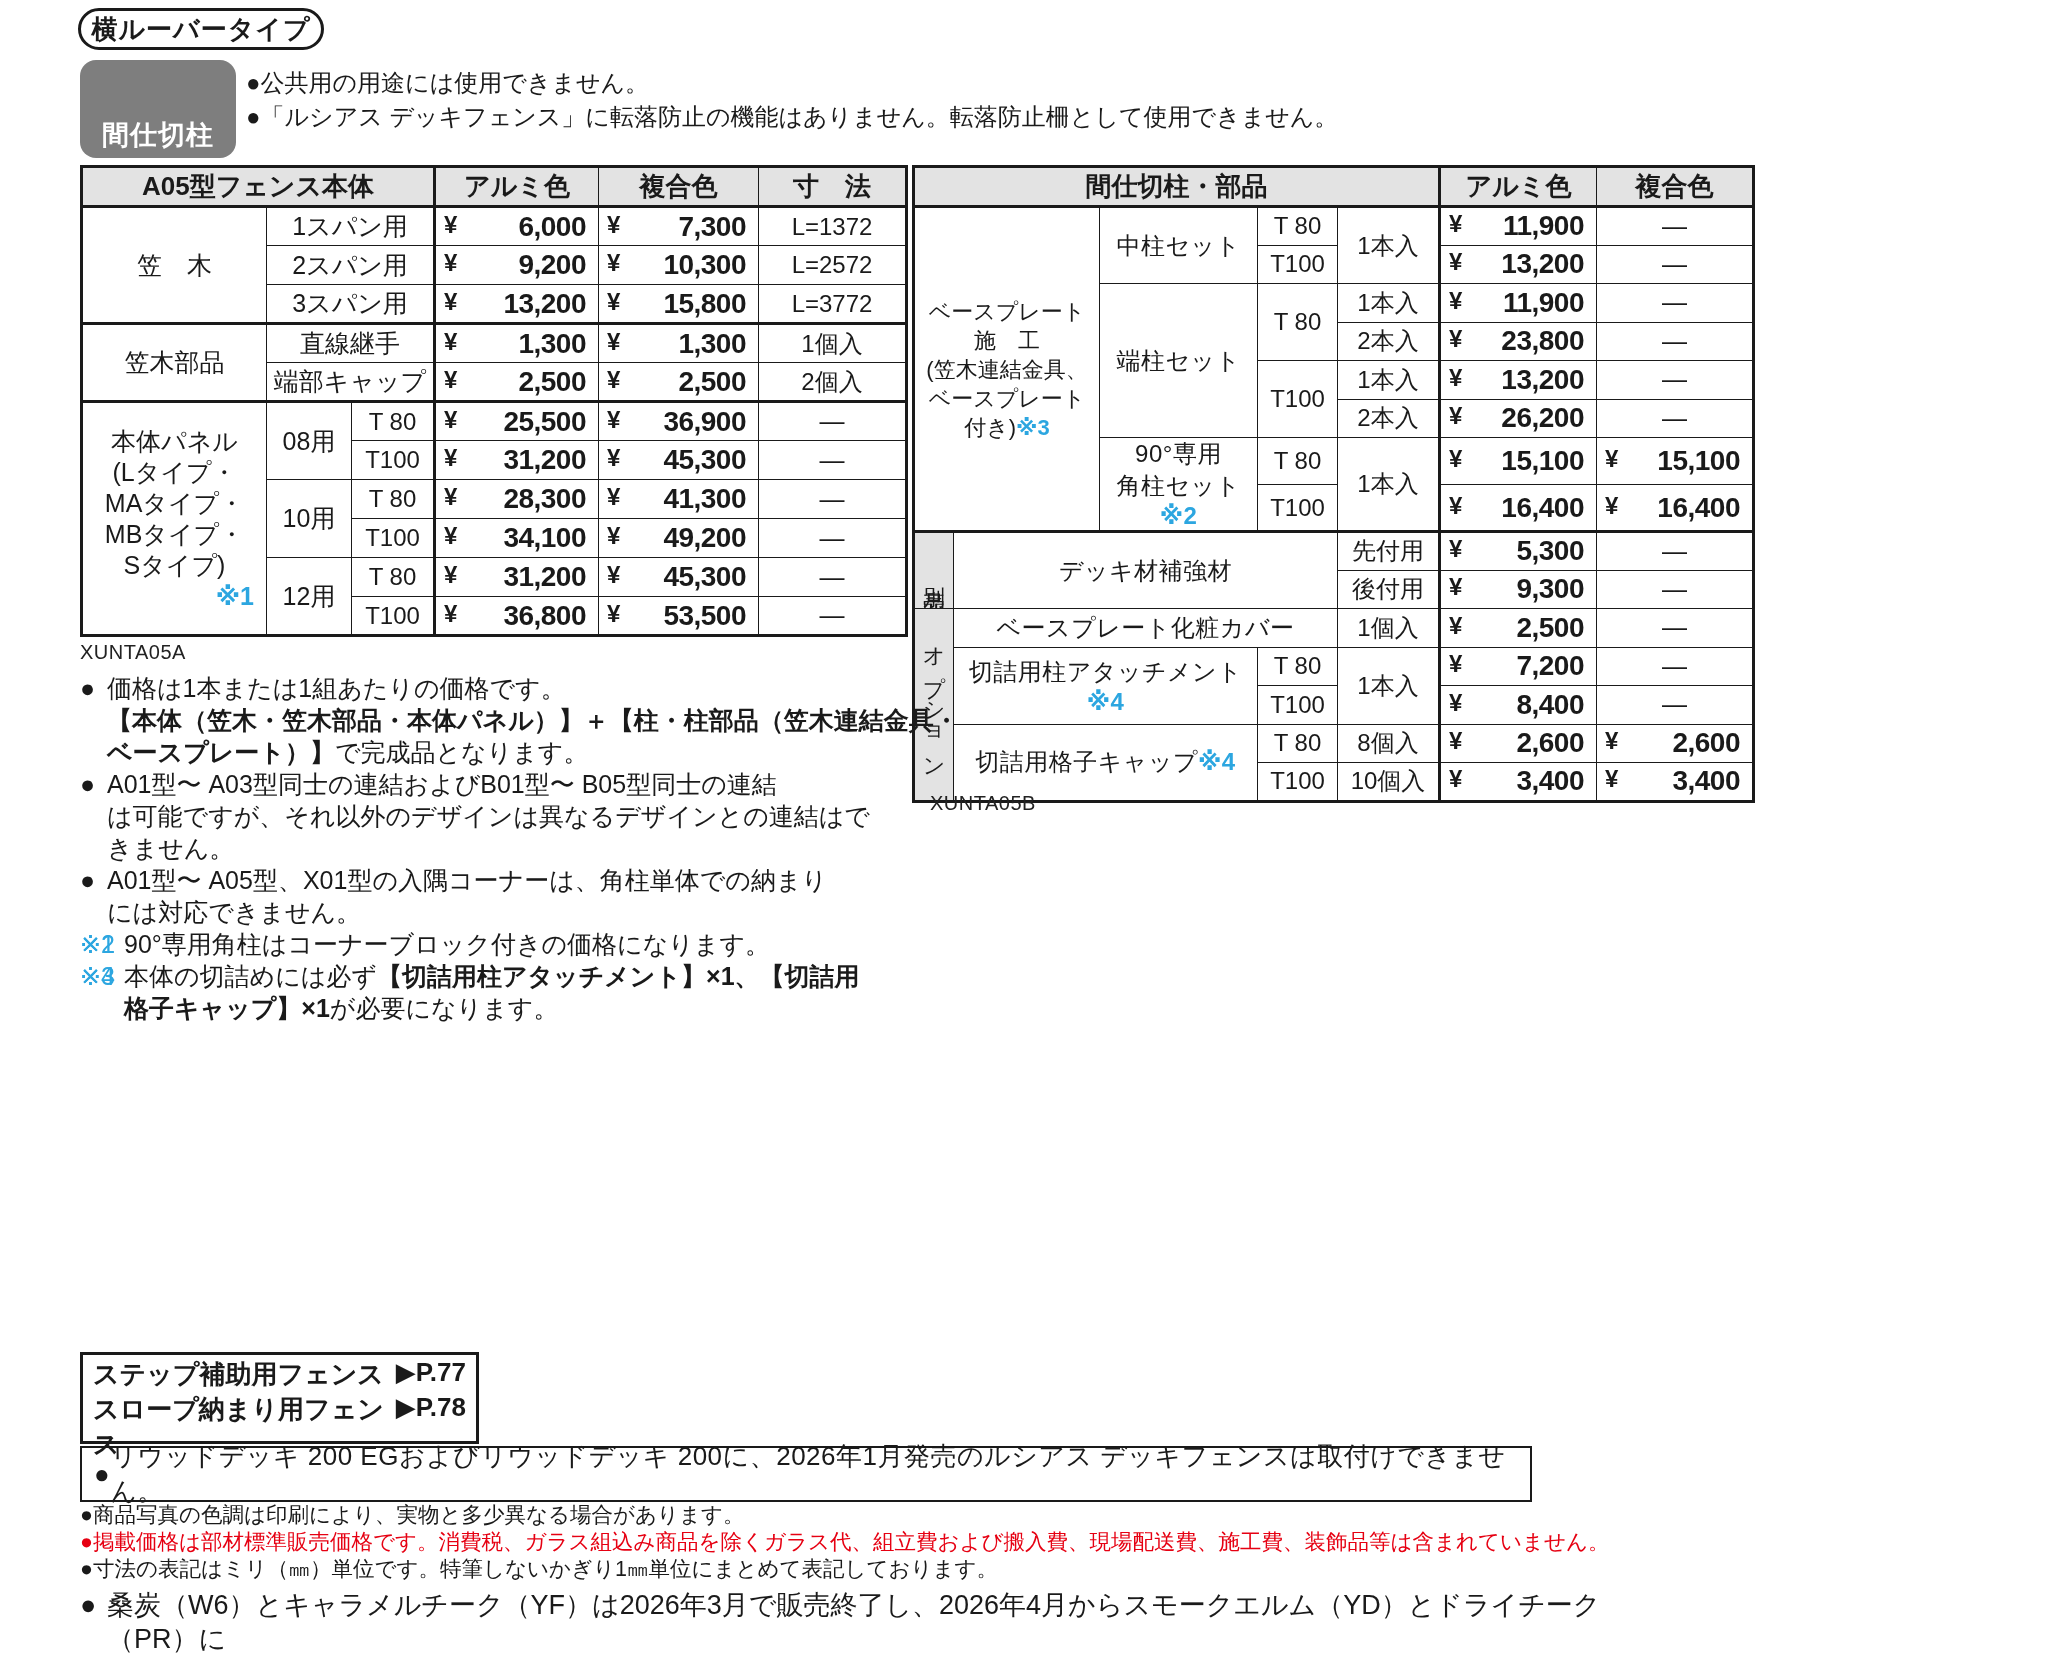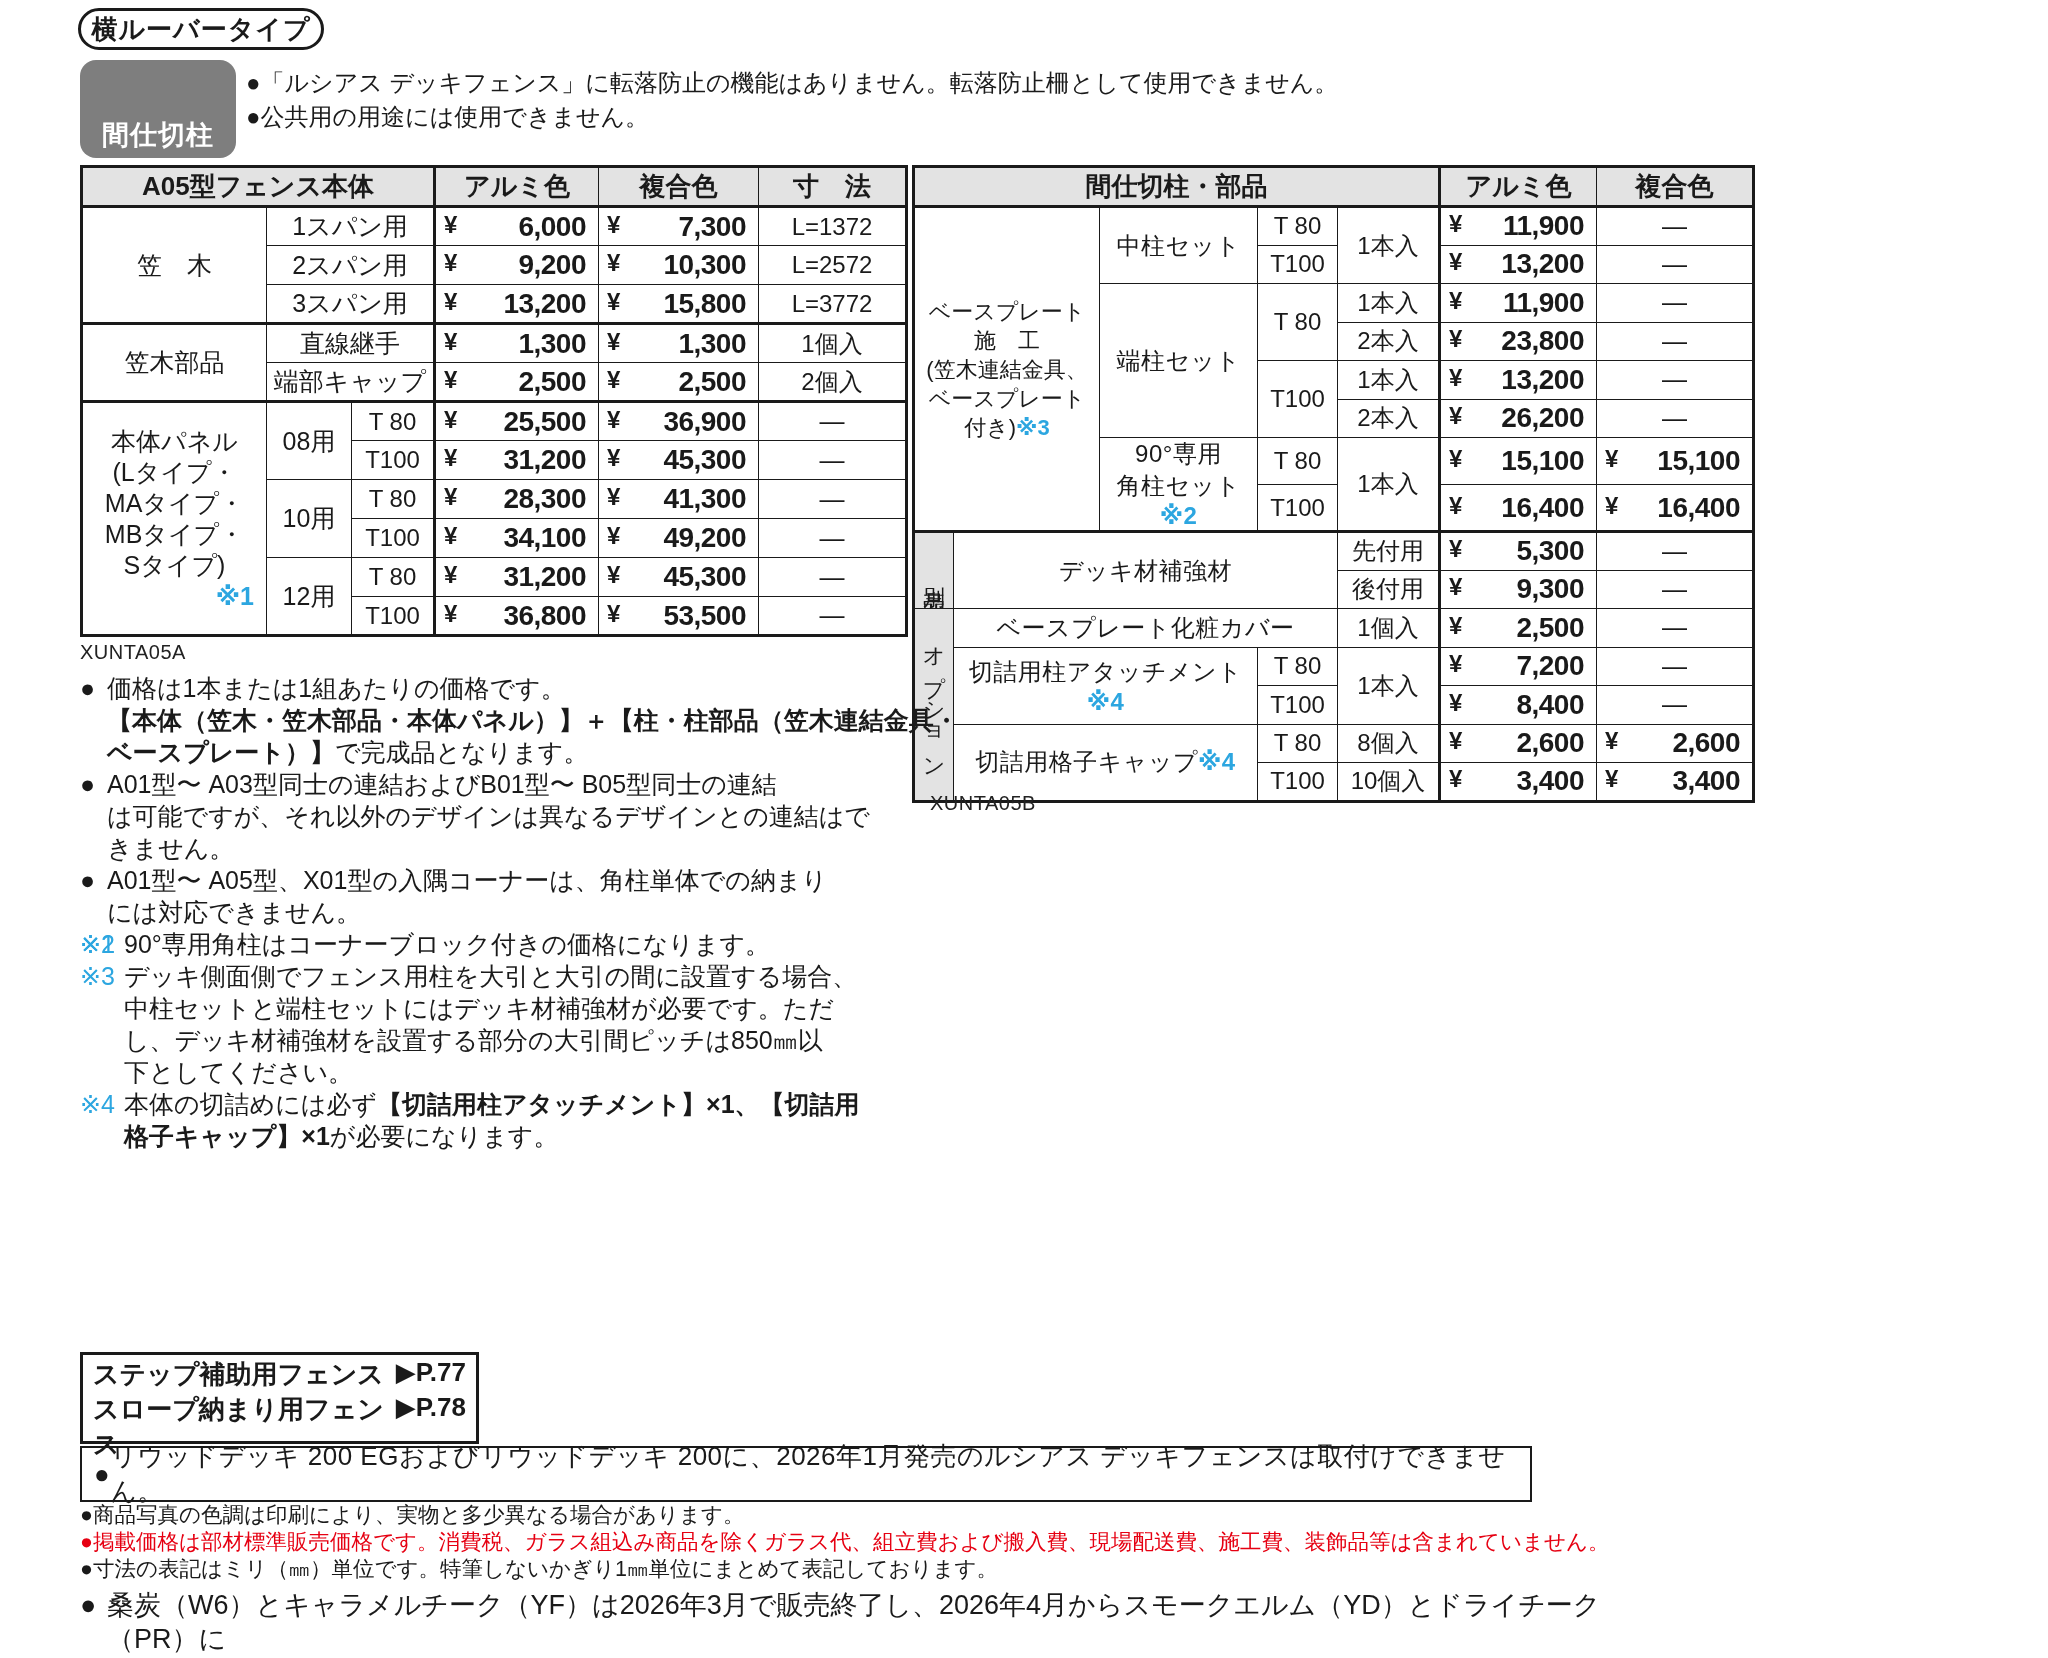--- a/index.html
+++ b/index.html
@@ -65,22 +65,22 @@
 <body>
 
 <div class="abs pill">
     <span>横ルーバータイプ</span>
   </div>
 
 <div class="abs catbox">
     <span>間仕切柱</span>
   </div>
 <div class="abs topnotes">
+  <div><span>●</span><span>公共用の用途には使用できません。</span></div>
   <div><span>●</span><span>「ルシアス デッキフェンス」に転落防止の機能はありません。転落防止柵として使用できません。</span></div>
-  <div><span>●</span><span>公共用の用途には使用できません。</span></div>
 </div>
 
 <table class="pt lt" style="left:80px;top:165px;width:825px;">
   <colgroup>
       <col style="width:185px">
       <col style="width:85px">
       <col style="width:83px">
       <col style="width:164px">
       <col style="width:160px">
       <col style="width:148px">
@@ -309,24 +309,20 @@
   </div>
   <div class="note ref">
     <span class="mk blue">※1</span>
   </div>
   <div class="note ref">
     <span class="mk blue">※2</span>
     <span>90°専用角柱はコーナーブロック付きの価格になります。</span>
   </div>
   <div class="note ref">
     <span class="mk blue">※3</span>
-    <span class="pre">デッキ側面側でフェンス用柱を大引と大引の間に設置する場合、
-中柱セットと端柱セットにはデッキ材補強材が必要です。ただ
-し、デッキ材補強材を設置する部分の大引間ピッチは850㎜以
-下としてください。</span>
   </div>
   <div class="note ref">
     <span class="mk blue">※4</span>
     <span>本体の切詰めには必ず</span><span class="b pre">【切詰用柱アタッチメント】×1、【切詰用
 格子キャップ】×1</span><span>が必要になります。</span>
   </div>
 </div>
 
 <div class="abs linkbox">
   <div class="linkrow">

